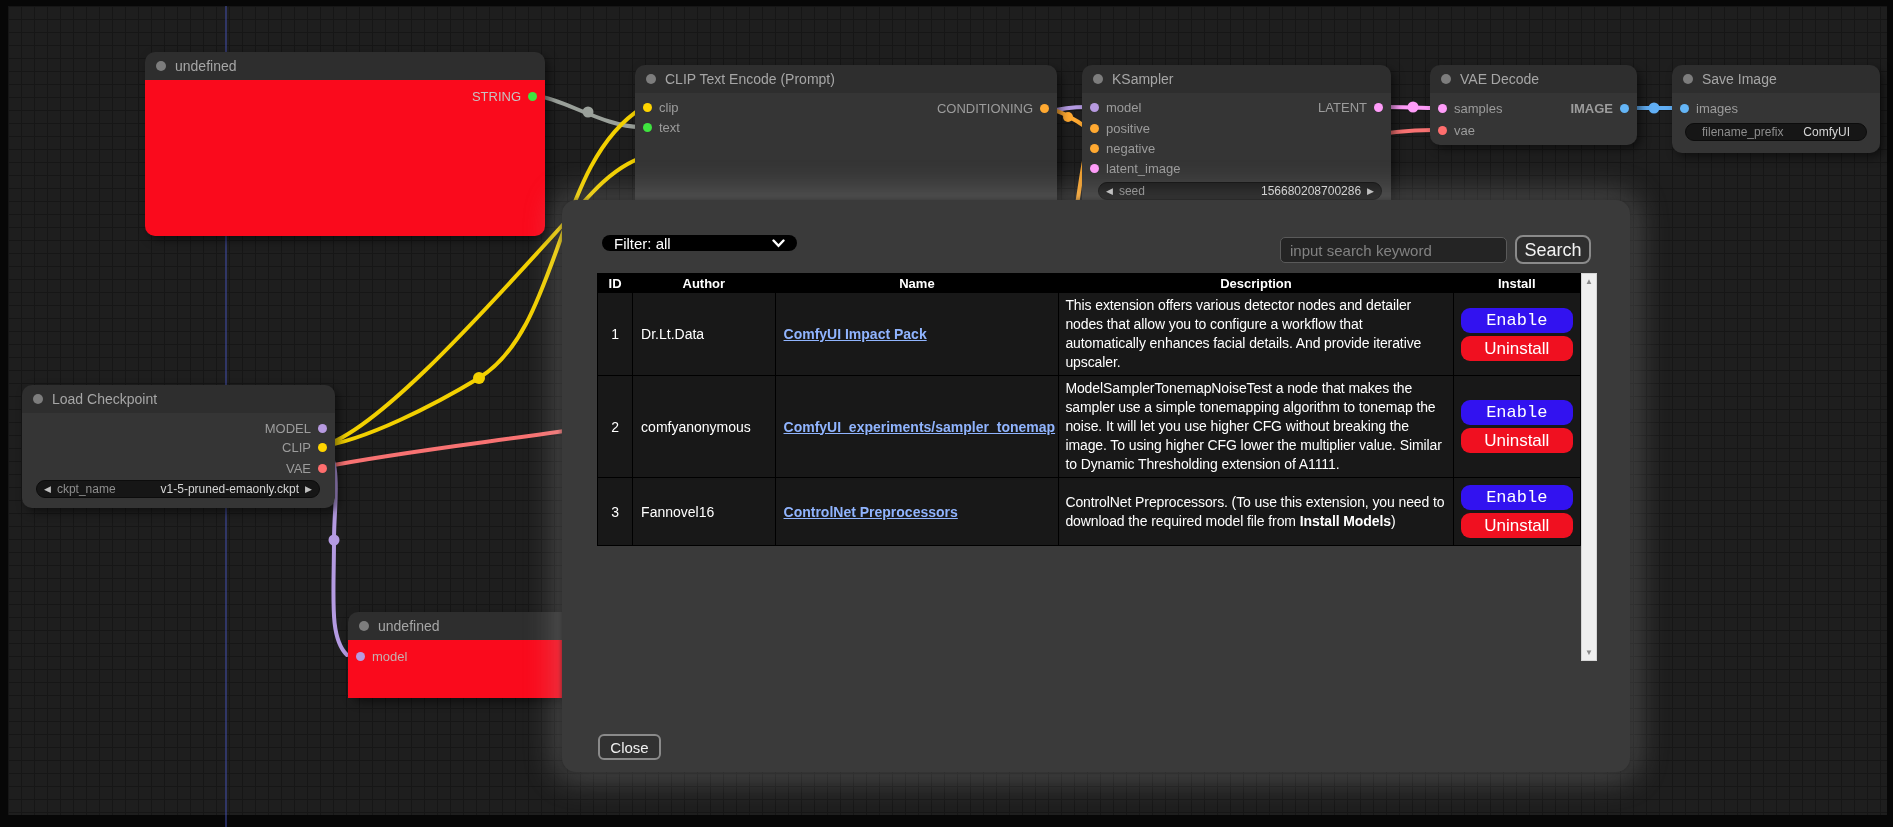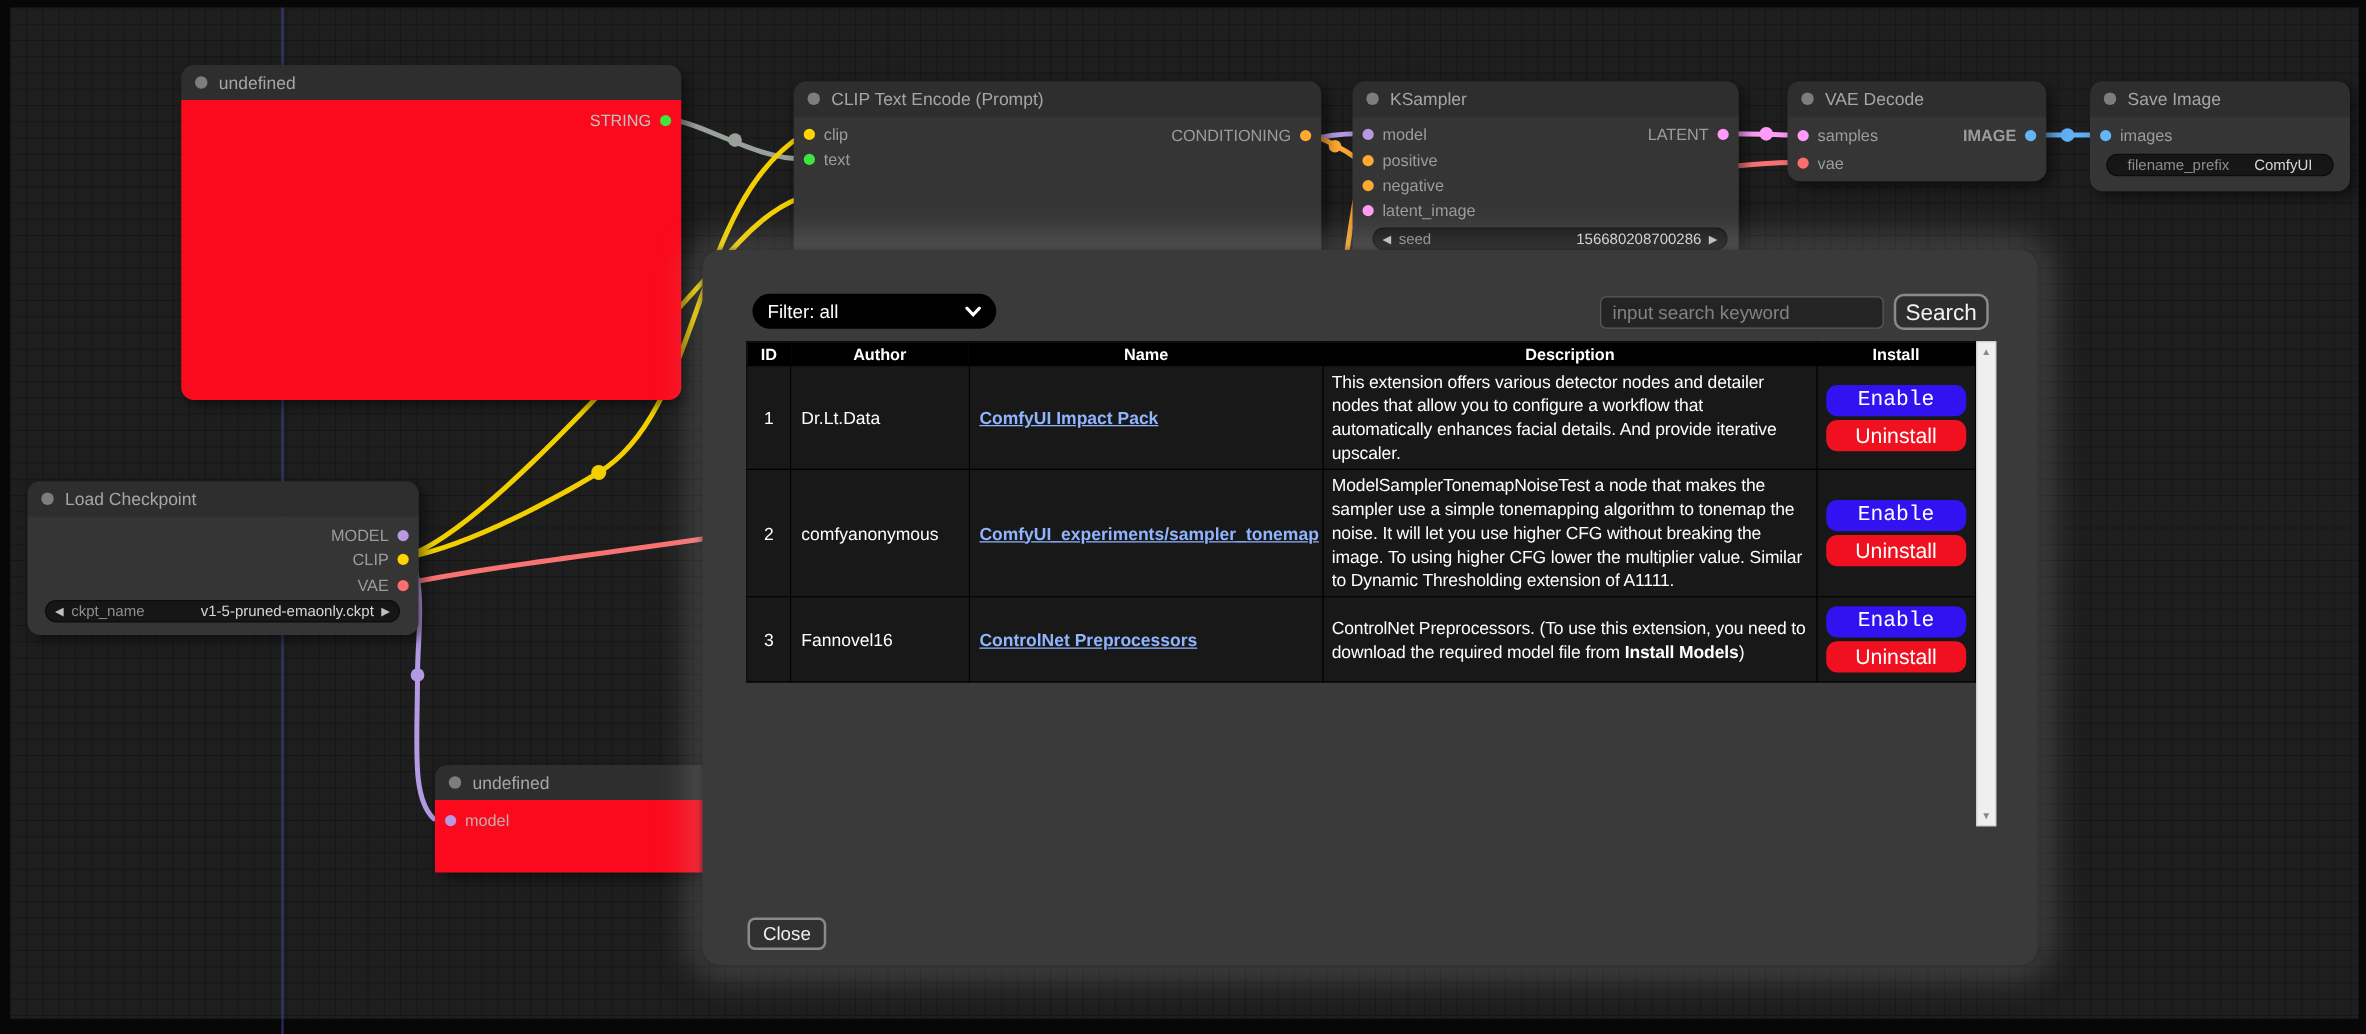--- a/index.html
+++ b/index.html
@@ -43,21 +43,21 @@
     justify-content:space-between; padding:0 7px; font-size:12px; gap:6px; }
   .widget .wlabel { color:#8e8e8e; }
   .widget .wvalue { color:#d6d6d6; }
   .warrow { color:#c0c0c0; font-size:9px; line-height:1; }
   .widget .spacer { flex:1; }
 
   
   .dialog { position:absolute; left:562px; top:200px; width:1068px; height:572px;
     background:#3a3a3a; border-radius:14px;
     box-shadow:0 0 30px 9px rgba(195,195,195,.26), 0 0 5px rgba(0,0,0,.65); }
-  .filter-select { position:absolute; left:40px; top:35px; width:195px; height:28px;
+  .filter-select { position:absolute; left:40px; top:35px; width:195px; height:16px;
     background:#000; border-radius:14px; color:#fff; font-size:15px;
     display:flex; align-items:center; justify-content:space-between; padding:0 12px; cursor:pointer; }
   .search-input { position:absolute; left:718px; top:37px; width:227px; height:26px;
     background:#242424; border:1px solid #5a5a5a; border-radius:5px;
     color:#cfcfcf; font-size:15px; padding:0 9px; }
   .search-input::placeholder { color:#828282; }
   .search-btn { position:absolute; left:953px; top:35px; width:76px; height:29px;
     background:#2e2e2e; border:2px solid #8a8a8a; border-radius:8px;
     color:#f2f2f2; font-size:18px; line-height:1; cursor:pointer; padding:0; }
   .tablewrap { position:absolute; left:35px; top:73px; width:1000px; height:394px; }
@@ -108,21 +108,21 @@
     <circle cx="1413" cy="107" r="5.5" fill="#ff9cf9"></circle>
     <path d="M1628,108 C1642,108 1666,108 1678,108" stroke="#61aff5"></path>
     <circle cx="1654" cy="108" r="5.5" fill="#61aff5"></circle>
   </svg>
 
   <div class="node red" style="left:137px; top:46px; width:400px;">
     <div class="titlebar">
       <span class="titledot"></span>
       <span>undefined</span>
     </div>
-    <div class="nbody" style="height:240px;">
+    <div class="nbody" style="height:156px;">
       <div class="slot out" style="top:7px;">
         <span class="sdot c-green"></span>
         <span class="lab-onred">STRING</span>
       </div>
     </div>
   </div>
 
   <div class="node" style="left:627px; top:59px; width:422px;">
     <div class="titlebar">
       <span class="titledot"></span>

